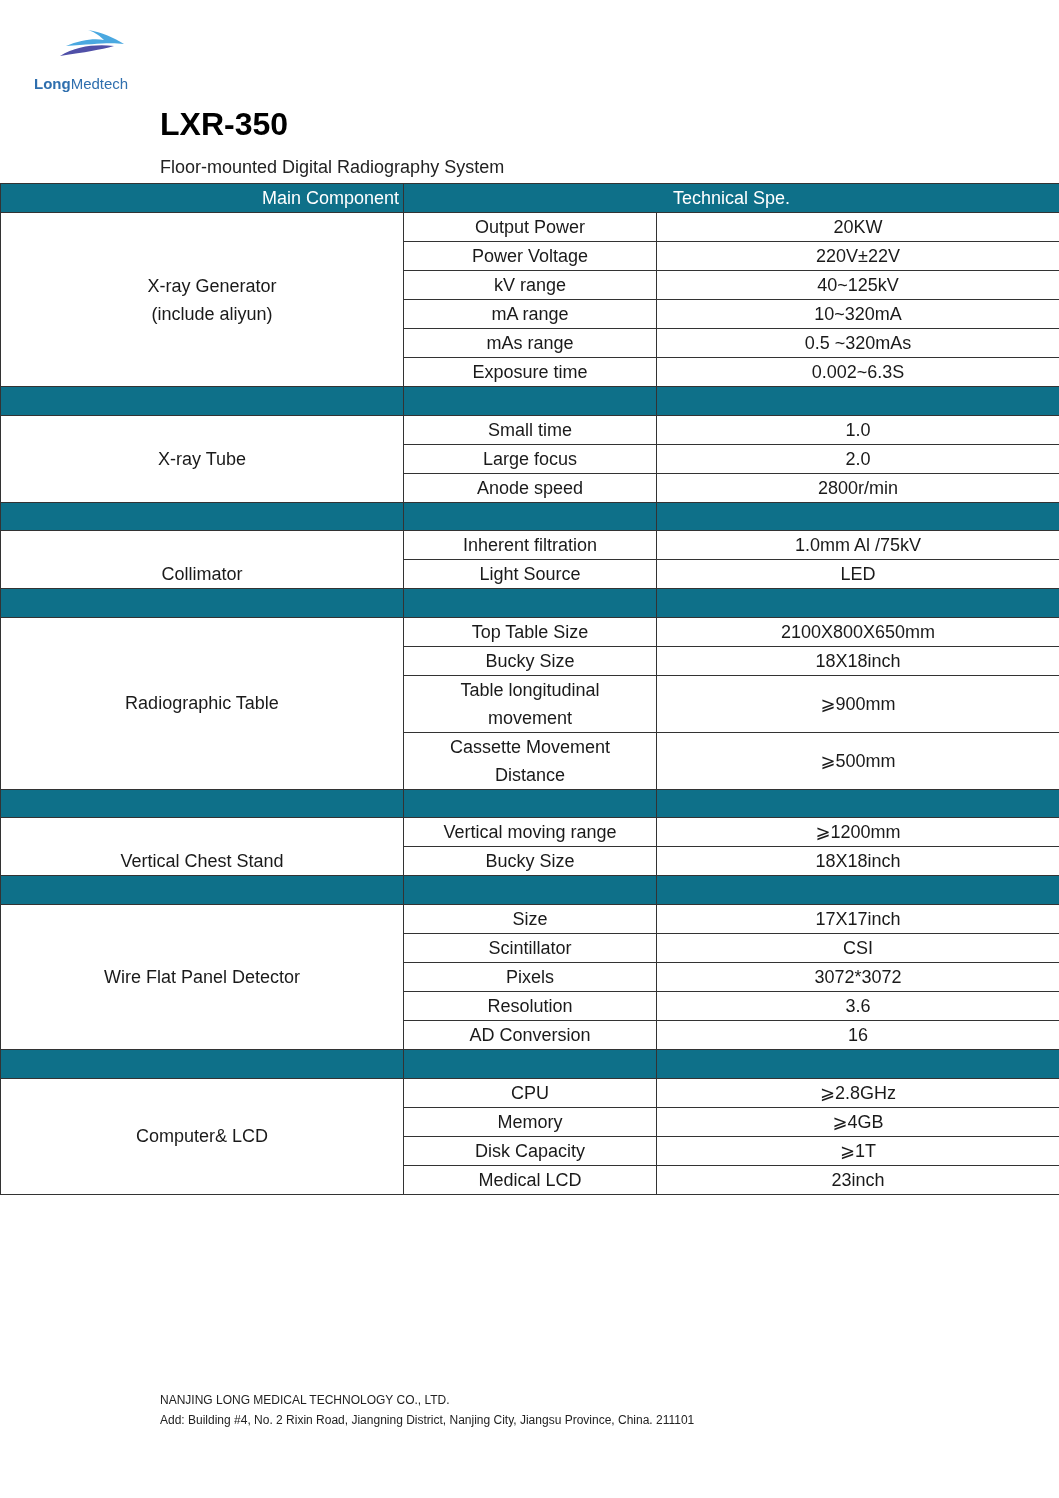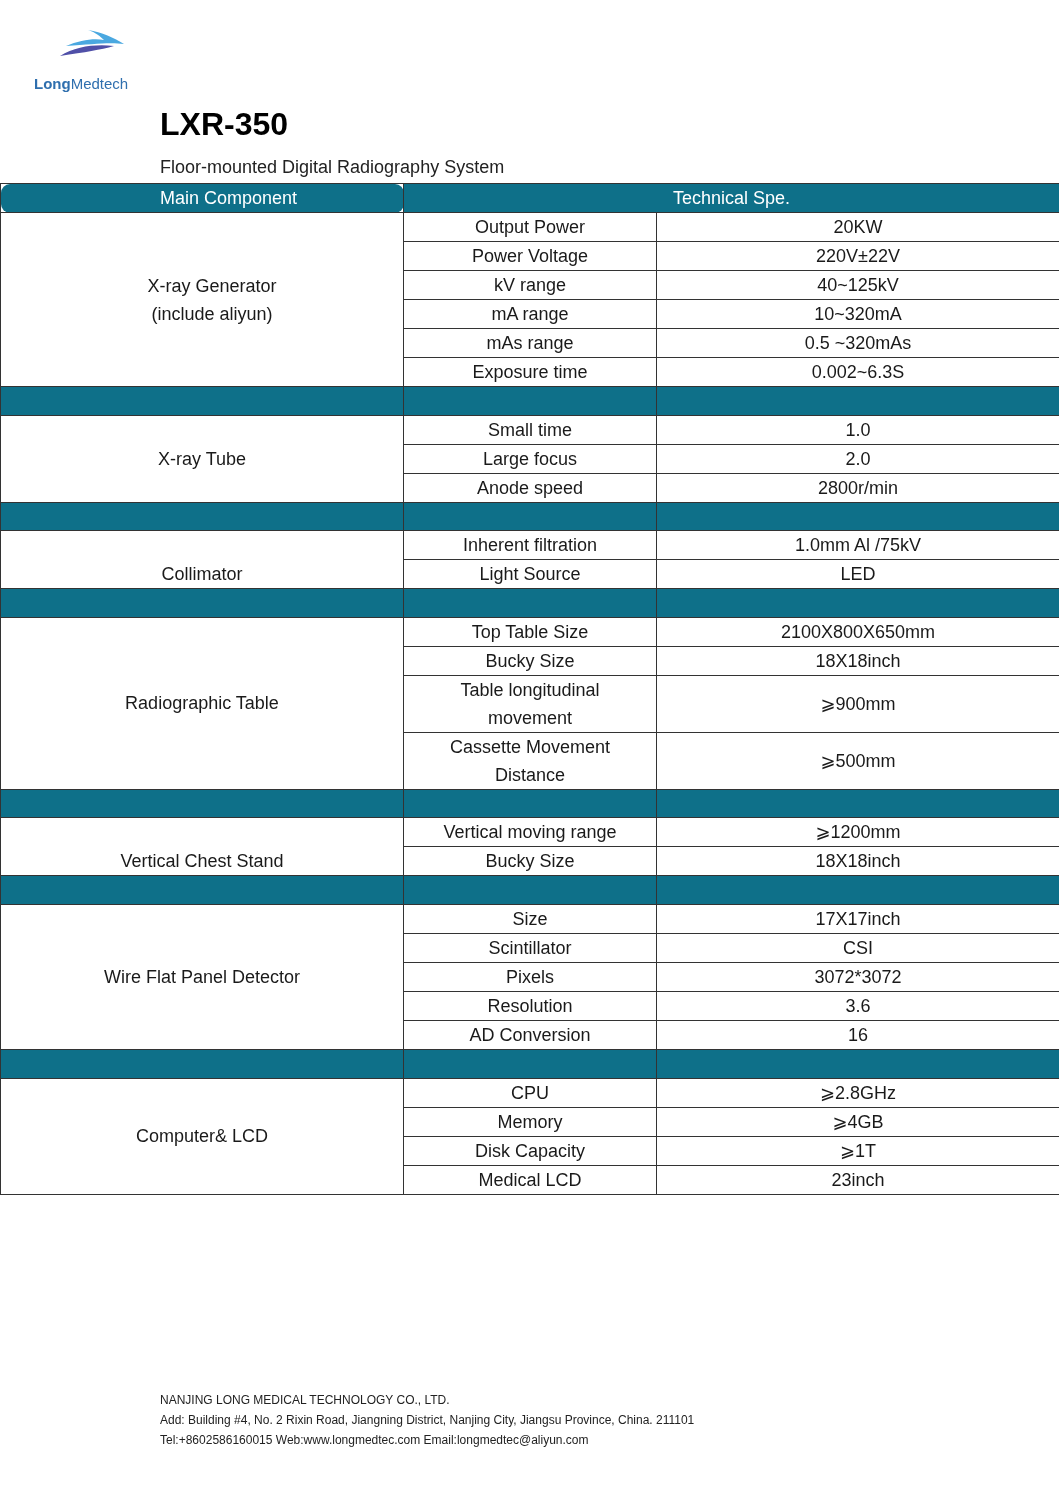--- a/index.html
+++ b/index.html
@@ -13,21 +13,21 @@
 
   .title { position: absolute; left: 160px; top: 106px; font-size: 32px; font-weight: bold; color: #000000; }
   .subtitle { position: absolute; left: 160px; top: 157px; font-size: 18px; color: #222; }
 
   table.spec { position: absolute; left: 0; top: 183px; width: 1059px; border-collapse: collapse; table-layout: fixed; font-size: 18px; }
   table.spec col.c1 { width: 403px; }
   table.spec col.c2 { width: 253px; }
   table.spec col.c3 { width: 403px; }
   table.spec td, table.spec th { border: 1px solid #333; text-align: center; vertical-align: middle; height: 28.6px; line-height: 28px; padding: 0 4px; font-weight: normal; color: #1a1a1a; }
   table.spec th { background: #0e7089; color: #ffffff; height: 28px; }
-  table.spec th.main-h { text-align: left; padding-left: 159px; border-radius: 9px; }
+  table.spec th.main-h { text-align: right; padding-left: 159px; }
   tr.sep td { background: #0e7089; height: 28.6px; }
   td.comp { text-align: center; line-height: 28px; }
   td.comp span { display: inline-block; margin-left: 20px; }
   td.tall { height: 57px; line-height: 28px; vertical-align: top; }
 
   .footer { position: absolute; left: 160px; top: 1390px; font-size: 12px; color: #222; line-height: 20px; }
 </style>
 </head>
 <body>
 
@@ -202,14 +202,13 @@
   <tr>
         <td>Medical LCD</td>
         <td>23inch</td>
       </tr>
 </tbody>
   </table>
 
 <div class="footer">
   <div>NANJING LONG MEDICAL TECHNOLOGY CO., LTD.</div>
   <div>Add: Building #4, No. 2 Rixin Road, Jiangning District, Nanjing City, Jiangsu Province, China. 211101</div>
-  <div>Tel:+8602586160015 Web:www.longmedtec.com Email:longmedtec@aliyun.com</div>
 </div>
 
 </body></html>

